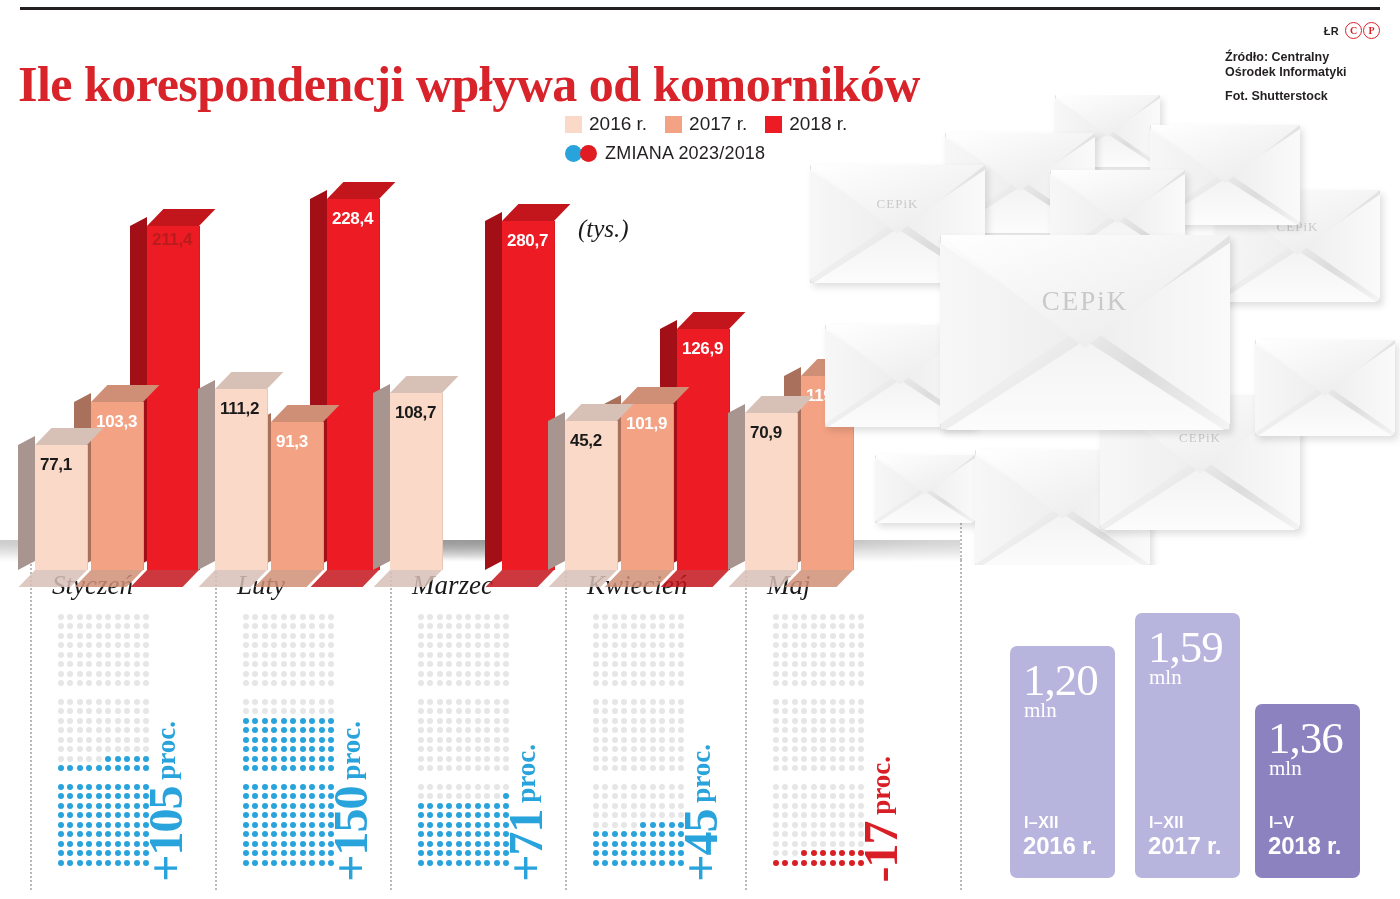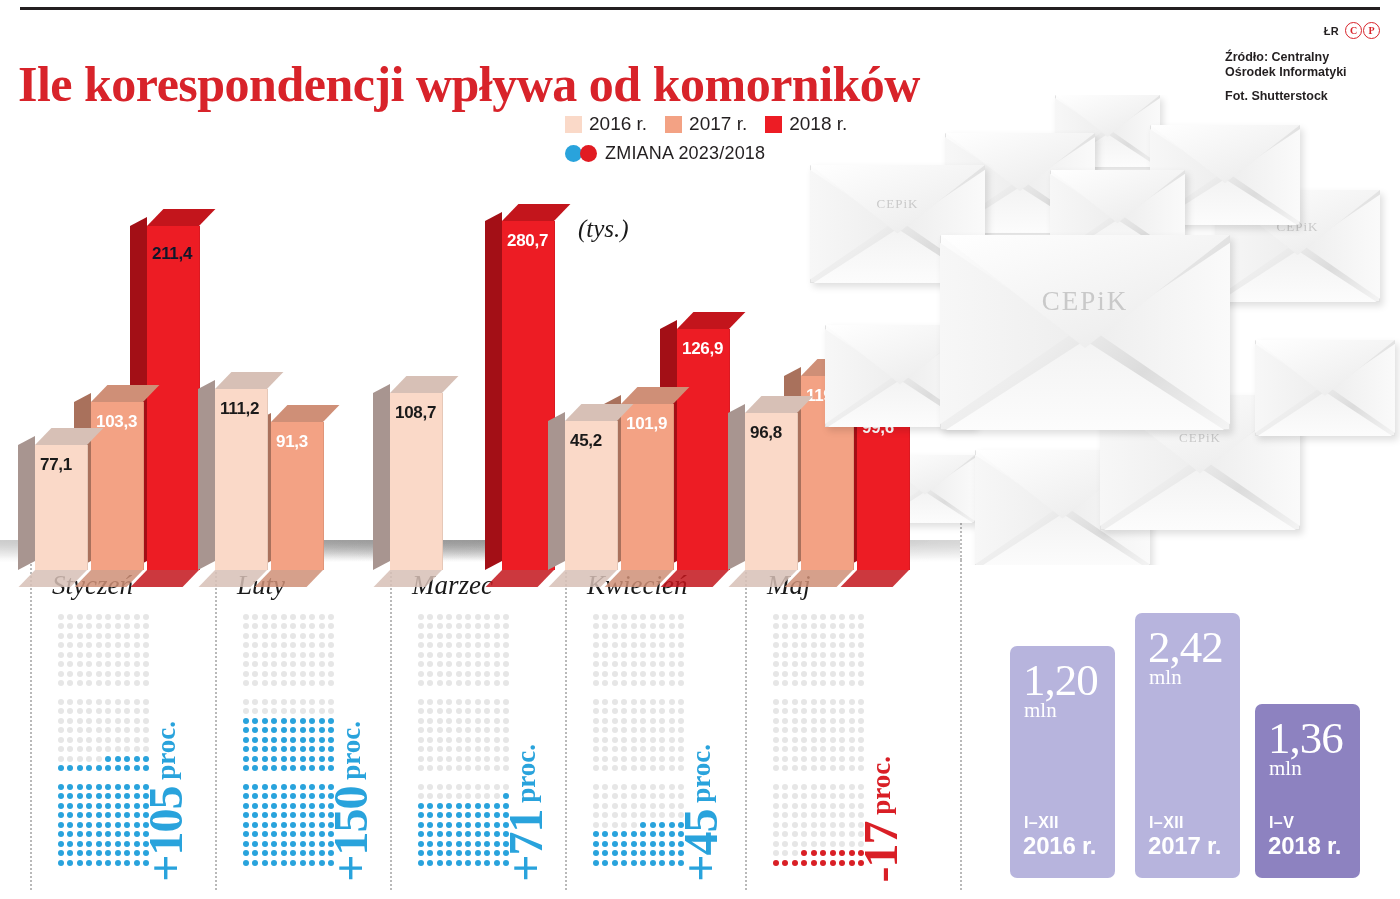--- a/index.html
+++ b/index.html
@@ -311,37 +311,44 @@
           <div class="top" style="bottom:168px;background:#cf8f77"></div>
           <div class="face" style="height:168px;background:#f3a284"></div>
           <div class="botface" style="background:#cf8f77;opacity:.85"></div>
           <div class="bar-val" style="bottom:138px;color:#ffffff;z-index:5">103,3</div>
         </div>
         <div class="bar3d" style="left: 112px; height: 344px; z-index: 1;">
           <div class="side" style="height:344px;background:#a30f16"></div>
           <div class="top" style="bottom:344px;background:#c3151c"></div>
           <div class="face" style="height:344px;background:#ed1c24"></div>
           <div class="botface" style="background:#c3151c;opacity:.85"></div>
-          <div class="bar-val" style="bottom:306px;color:#0f172a;z-index:5">211,4</div>
+          <div class="bar-val" style="bottom:320px;color:#b91c1c;z-index:5">211,4</div>
         </div>
       </div>
       <div class="grp" style="left: 215px; width: 175px;">
         <div class="bar3d" style="left: 0px; height: 181px; z-index: 3;">
           <div class="side" style="height:181px;background:#a89590"></div>
           <div class="top" style="bottom:181px;background:#d7c0b6"></div>
           <div class="face" style="height:181px;background:#fad9c8"></div>
           <div class="botface" style="background:#d7c0b6;opacity:.85"></div>
           <div class="bar-val" style="bottom:151px;color:#1a1a1a;z-index:5">111,2</div>
         </div>
         <div class="bar3d" style="left: 56px; height: 148px; z-index: 2;">
           <div class="side" style="height:148px;background:#a9715c"></div>
           <div class="top" style="bottom:148px;background:#cf8f77"></div>
           <div class="face" style="height:148px;background:#f3a284"></div>
           <div class="botface" style="background:#cf8f77;opacity:.85"></div>
           <div class="bar-val" style="bottom:118px;color:#ffffff;z-index:5">91,3</div>
+        </div>
+        <div class="bar3d" style="left: 112px; height: 371px; z-index: 1;">
+          <div class="side" style="height:371px;background:#a30f16"></div>
+          <div class="top" style="bottom:371px;background:#c3151c"></div>
+          <div class="face" style="height:371px;background:#ed1c24"></div>
+          <div class="botface" style="background:#c3151c;opacity:.85"></div>
+          <div class="bar-val" style="bottom:341px;color:#ffffff;z-index:5">228,4</div>
         </div>
       </div>
       <div class="grp" style="left: 390px; width: 175px;">
         <div class="bar3d" style="left: 0px; height: 177px; z-index: 3;">
           <div class="side" style="height:177px;background:#a89590"></div>
           <div class="top" style="bottom:177px;background:#d7c0b6"></div>
           <div class="face" style="height:177px;background:#fad9c8"></div>
           <div class="botface" style="background:#d7c0b6;opacity:.85"></div>
           <div class="bar-val" style="bottom:147px;color:#1a1a1a;z-index:5">108,7</div>
         </div>
@@ -375,35 +382,28 @@
           <div class="botface" style="background:#c3151c;opacity:.85"></div>
           <div class="bar-val" style="bottom:211px;color:#ffffff;z-index:5">126,9</div>
         </div>
       </div>
       <div class="grp" style="left: 745px; width: 175px;">
         <div class="bar3d" style="left: 0px; height: 157px; z-index: 3;">
           <div class="side" style="height:157px;background:#a89590"></div>
           <div class="top" style="bottom:157px;background:#d7c0b6"></div>
           <div class="face" style="height:157px;background:#fad9c8"></div>
           <div class="botface" style="background:#d7c0b6;opacity:.85"></div>
-          <div class="bar-val" style="bottom:127px;color:#1a1a1a;z-index:5">96,8</div>
+          <div class="bar-val" style="bottom:127px;color:#1a1a1a;z-index:5">70,9</div>
         </div>
         <div class="bar3d" style="left: 56px; height: 194px; z-index: 2;">
           <div class="side" style="height:194px;background:#a9715c"></div>
           <div class="top" style="bottom:194px;background:#cf8f77"></div>
           <div class="face" style="height:194px;background:#f3a284"></div>
           <div class="botface" style="background:#cf8f77;opacity:.85"></div>
           <div class="bar-val" style="bottom:164px;color:#ffffff;z-index:5">119,5</div>
-        </div>
-        <div class="bar3d" style="left: 112px; height: 162px; z-index: 1;">
-          <div class="side" style="height:162px;background:#a30f16"></div>
-          <div class="top" style="bottom:162px;background:#c3151c"></div>
-          <div class="face" style="height:162px;background:#ed1c24"></div>
-          <div class="botface" style="background:#c3151c;opacity:.85"></div>
-          <div class="bar-val" style="bottom:132px;color:#ffffff;z-index:5">99,6</div>
         </div>
       </div>
     </div>
   <div class="shadow-strip"></div>
 
   <div class="panels" id="panels">
       <div class="panel" style="left: 30px;">
         <div class="sep"></div>
         <div class="month">Styczeń</div>
         <div class="dotgrid">
@@ -1724,21 +1724,21 @@
     </div>
 
   <div class="summary" id="summary">
       <div class="sbar" style="left: 5px; width: 105px; height: 232px; background: rgb(183, 180, 221);">
         <span class="big">1,20</span>
         <span class="mln" style="top:54px">mln</span>
         <span class="period">I–XII</span>
         <span class="yr">2016 r.</span>
       </div>
       <div class="sbar" style="left: 130px; width: 105px; height: 265px; background: rgb(183, 180, 221);">
-        <span class="big">2,42</span>
+        <span class="big">1,59</span>
         <span class="mln" style="top:54px">mln</span>
         <span class="period">I–XII</span>
         <span class="yr">2017 r.</span>
       </div>
       <div class="sbar" style="left: 250px; width: 105px; height: 174px; background: rgb(141, 130, 192);">
         <span class="big">1,36</span>
         <span class="mln" style="top:54px">mln</span>
         <span class="period">I–V</span>
         <span class="yr">2018 r.</span>
       </div>

